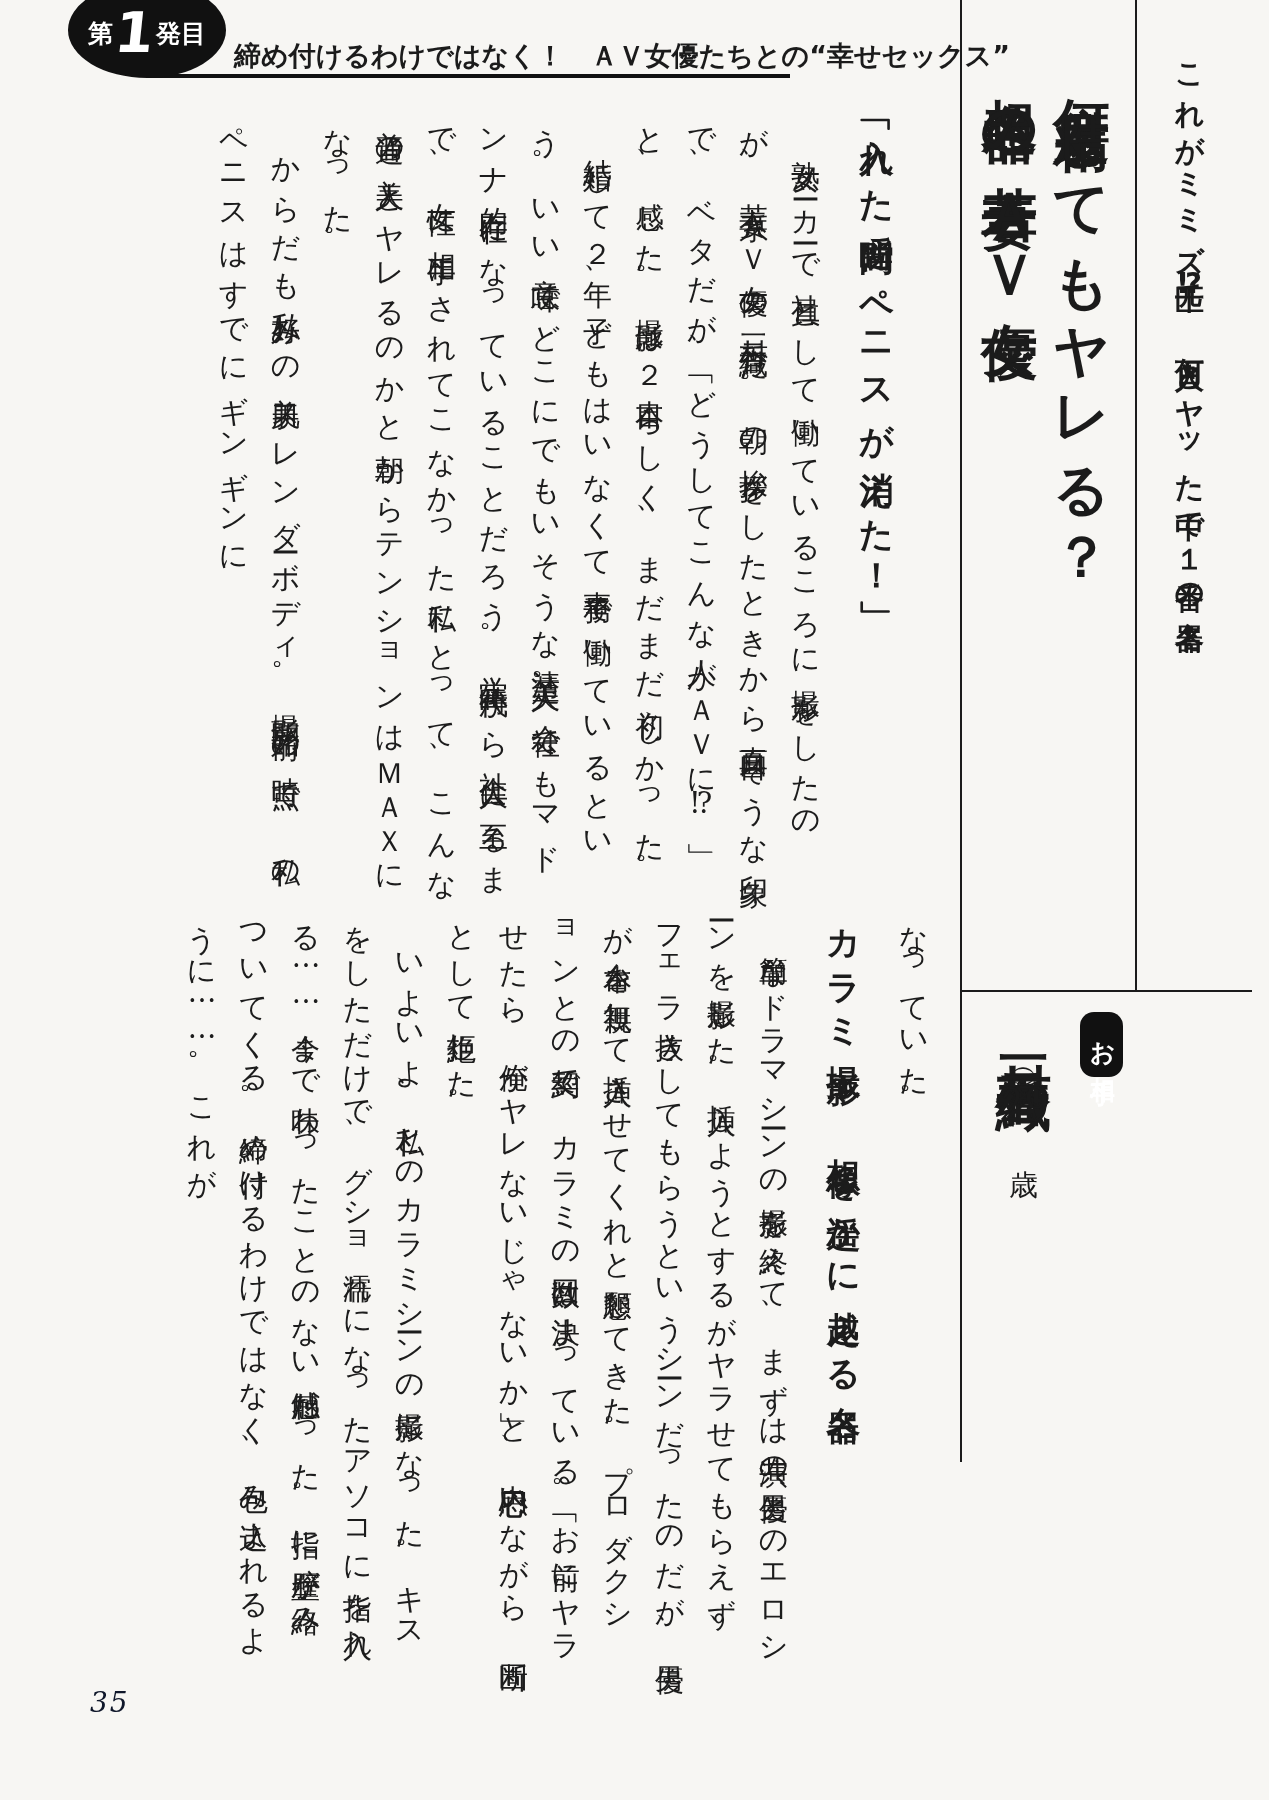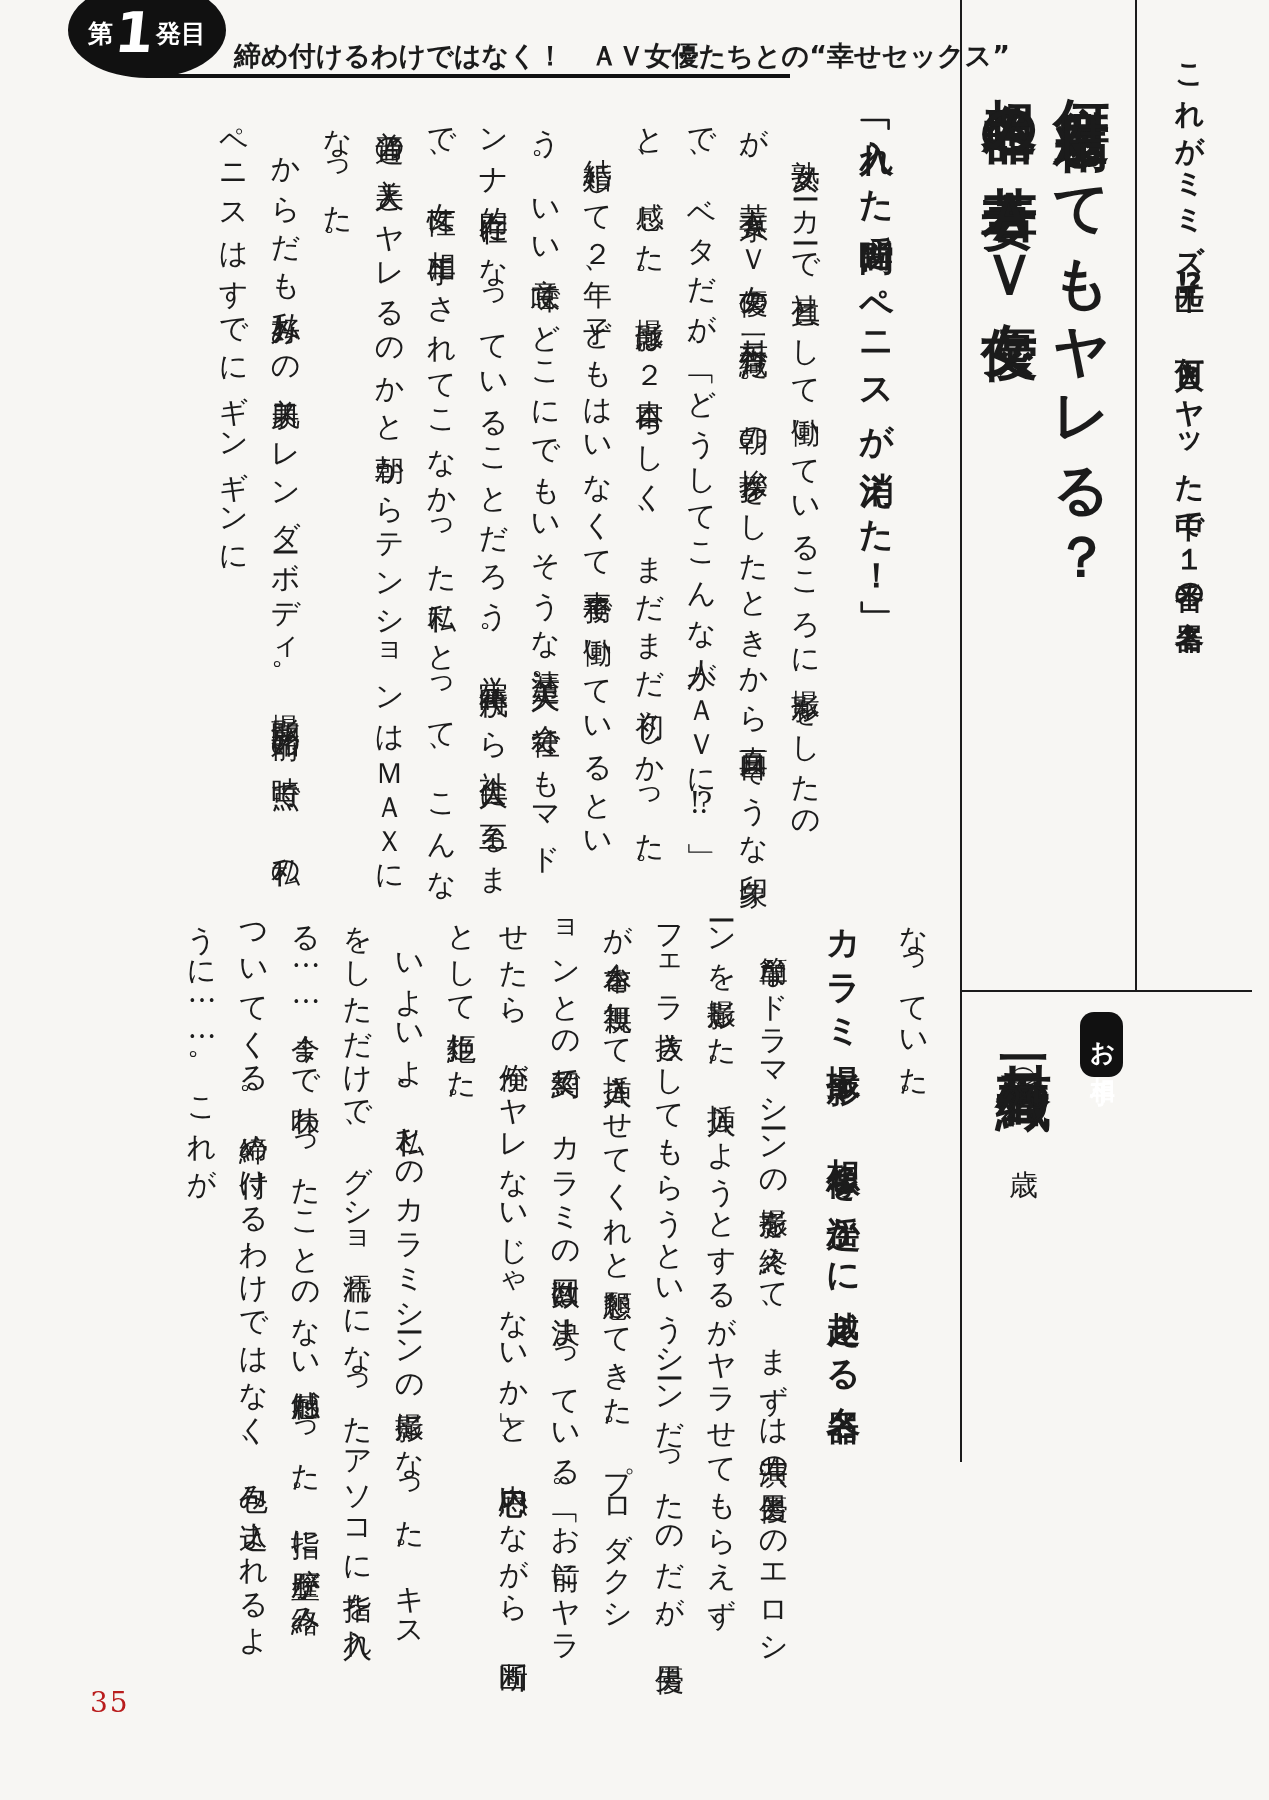--- a/index.html
+++ b/index.html
@@ -75,21 +75,21 @@
   .body-block p{margin:0;text-indent:1em;}
   .body-block p.no-indent{text-indent:0;}
   .body-subtitle{
     margin:0;font-family:"DejaVu Sans","Liberation Sans",sans-serif;
     font-weight:bold;font-size:34px;letter-spacing:6px;line-height:62px;
     margin-block-start:0;margin-block-end:14px;text-indent:0;
   }
   .body-bottom .body-subtitle{margin-block-start:12px;margin-block-end:12px;line-height:64px;}
   .page-number{
     position:absolute;left:90px;top:1686px;
-    font-size:28px;letter-spacing:2px;color:#b91c1c;
+    font-size:28px;letter-spacing:2px;color:#0f172a;font-style:italic;
   }
 </style>
 </head>
 <body>
 
 <div class="page">
 
   <div class="header-underline"></div>
   <div class="issue-badge">
     <span class="small">第</span>

